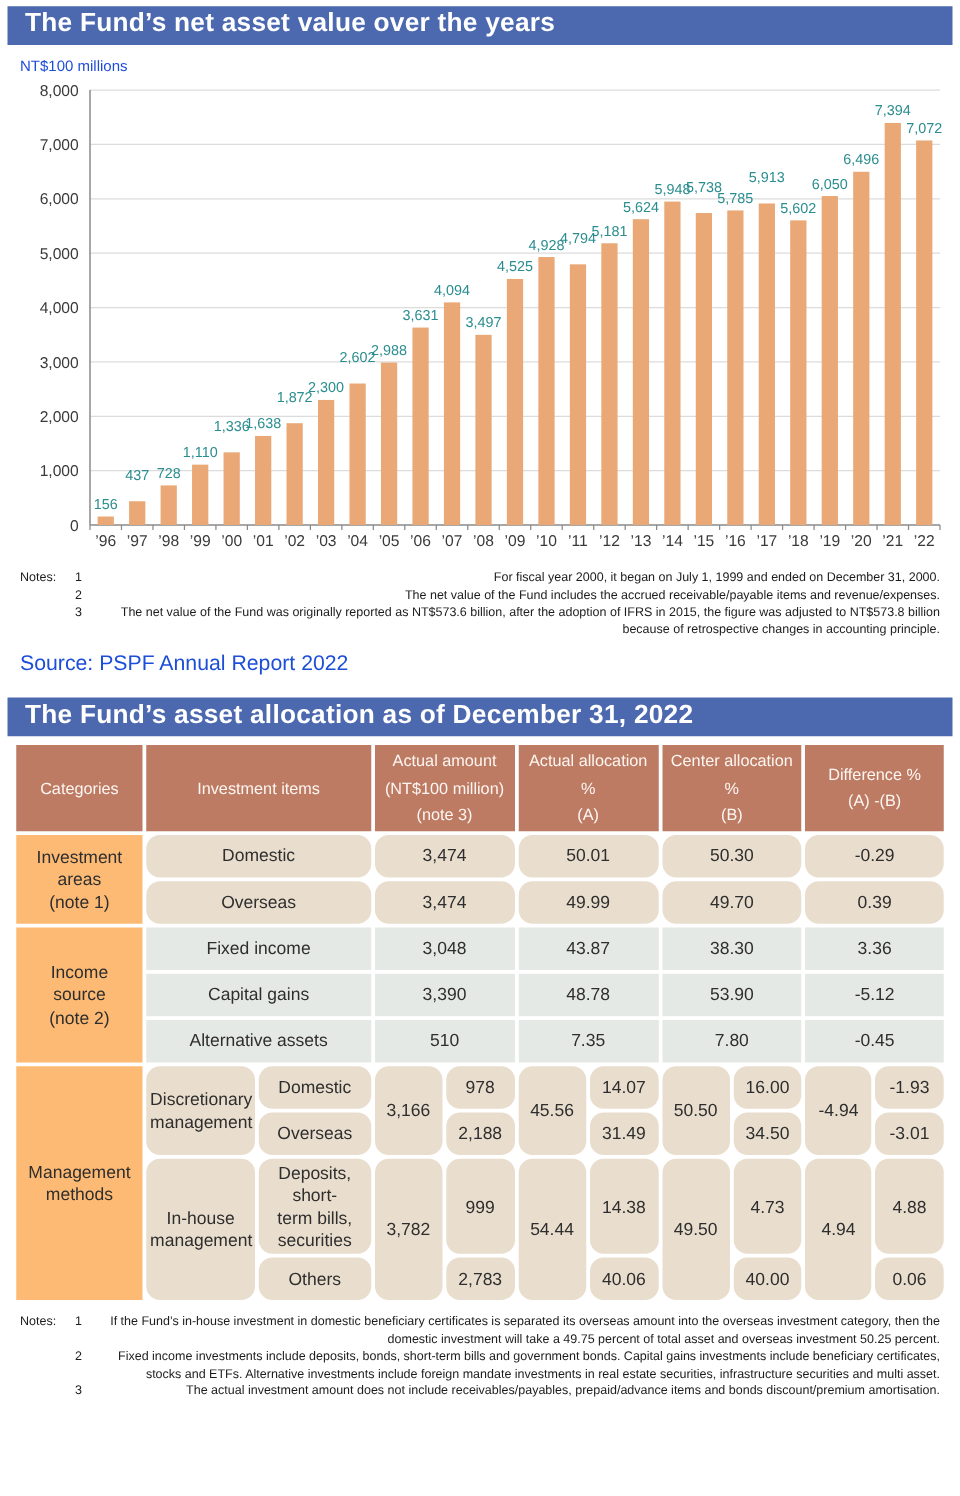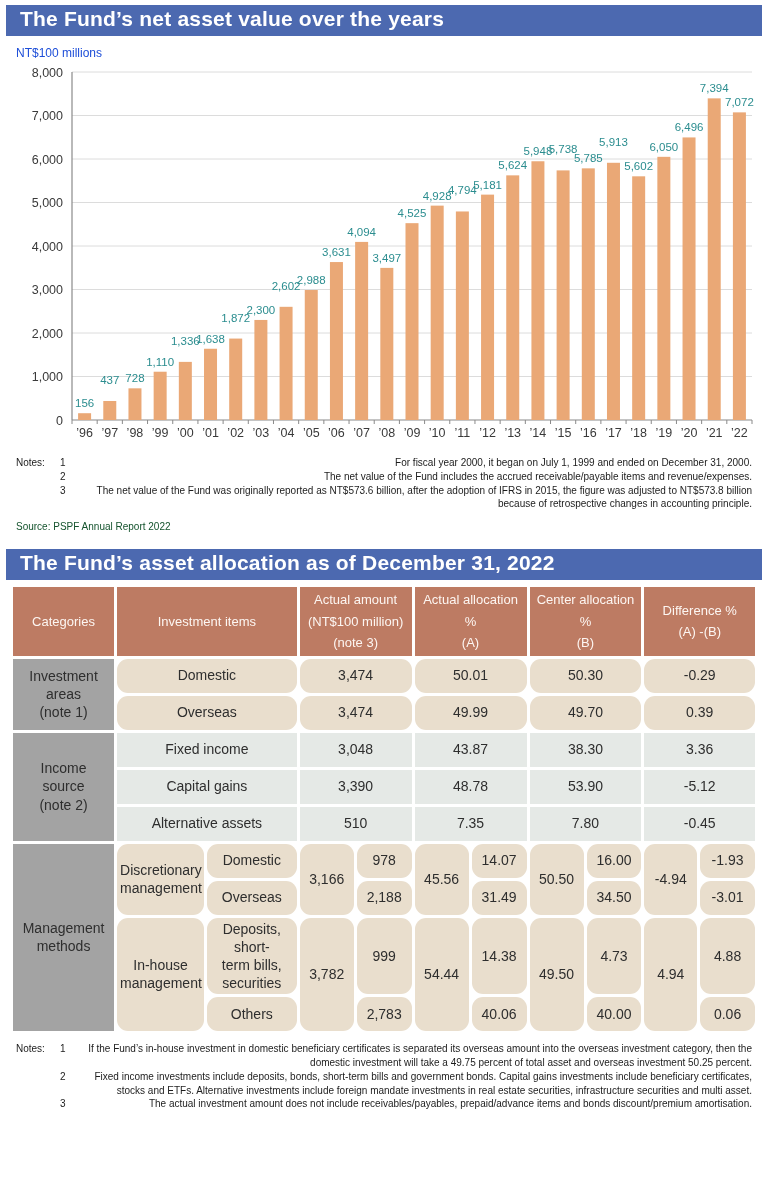--- a/index.html
+++ b/index.html
@@ -21,21 +21,21 @@
   #chart-host { padding:0 4px; }
   #chart-host svg { display:block; }
 
   .notes-block { margin:8px 16px 0 16px; font-size:10px; line-height:1.38; color:#1c1c1c; }
   .notes-row { display:flex; }
   .notes-heading { flex:none; width:44px; }
   .notes-items { flex:1; }
   .note-item { display:flex; }
   .note-num { flex:none; width:15px; }
   .note-text { flex:1;text-align:right; }
-  .source-line { margin:10px 16px 0 16px; font-size:10px; color:#14532d; }
+  .source-line { margin:10px 16px 0 16px; font-size:17px; color:#1d4ed8; }
 
   .table2-title { margin-top:17px; }
 
   table.alloc {
     margin:4px 10px 0 10px;
     width:748px;
     border-collapse:separate;
     border-spacing:3px;
     table-layout:fixed;
     text-align:center;
@@ -56,21 +56,21 @@
     color:#2e2e2e;
     vertical-align:middle;
     padding:2px 3px;
     line-height:1.3;
   }
   tr.r { height:34px; }
   tr.tall { height:66px; }
   td.tan { background:#e9decd;border-radius:11px; }
   td.gray { background:#e5e9e6; }
   td.cat {
-    background:#a3a3a3;
+    background:#fdba74;
     color:#3e4e44;
     font-size:13.5px;
     line-height:1.75;
     white-space:pre-line;
   }
   td.sub { white-space:pre-line; font-size:13.5px; line-height:1.45; }
   td.item { font-size:13.5px; }
 </style>
 </head>
 <body>

